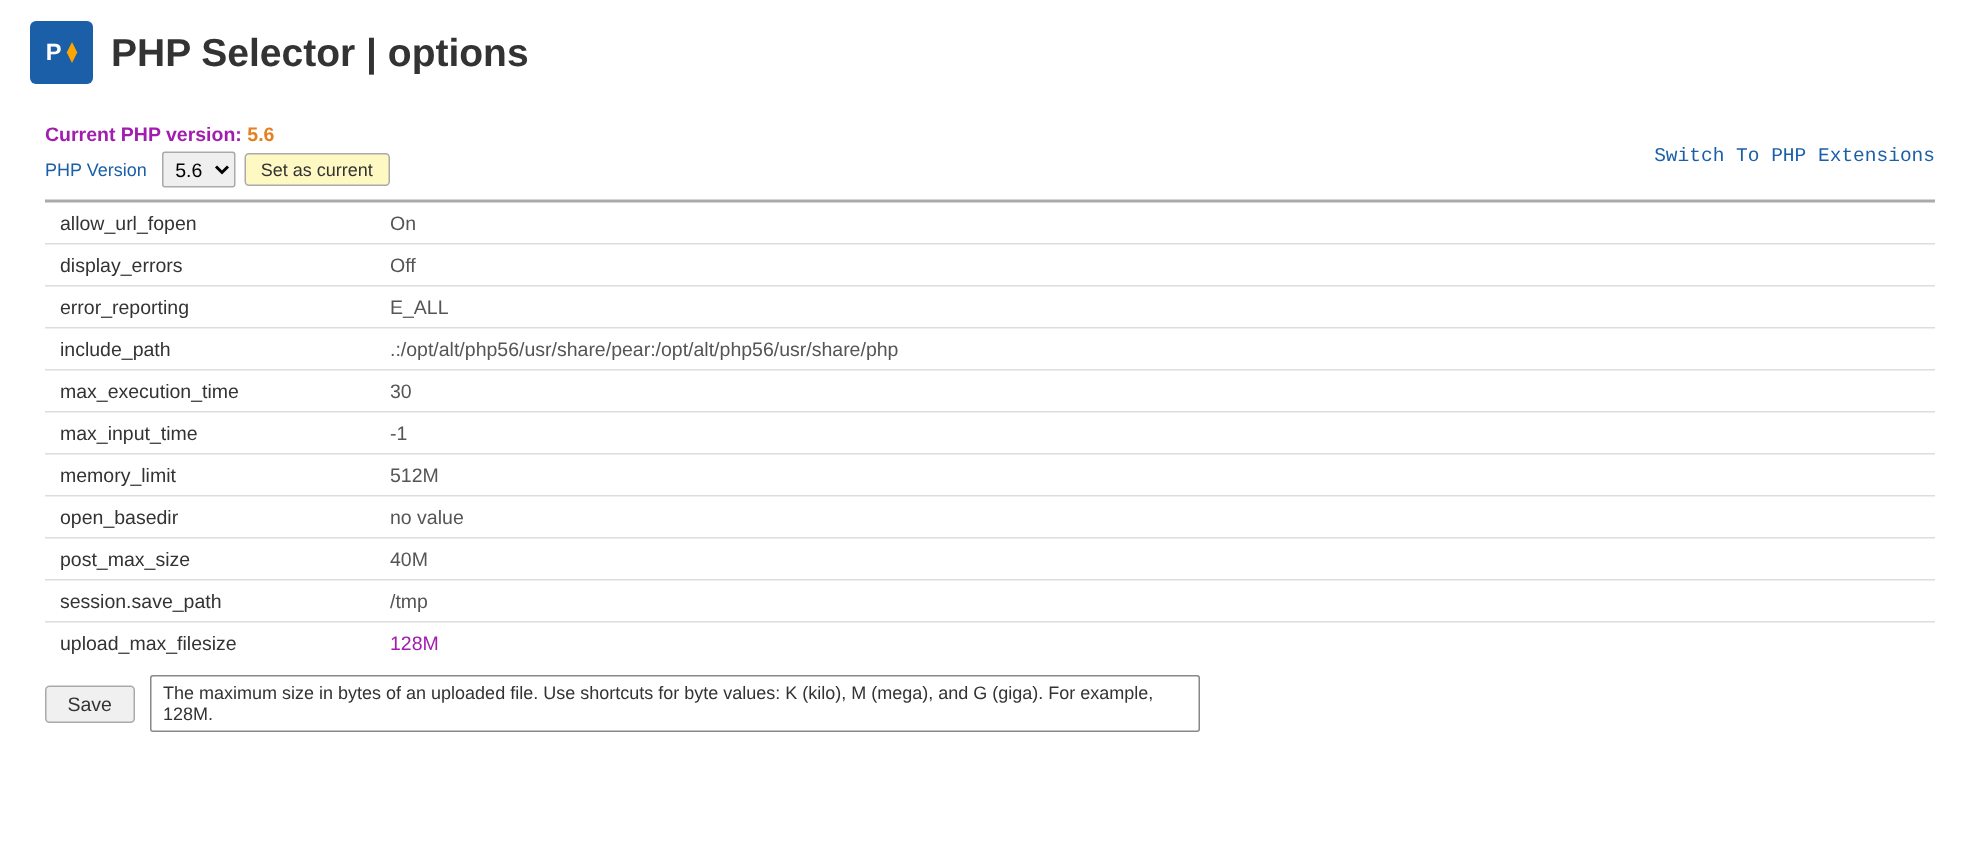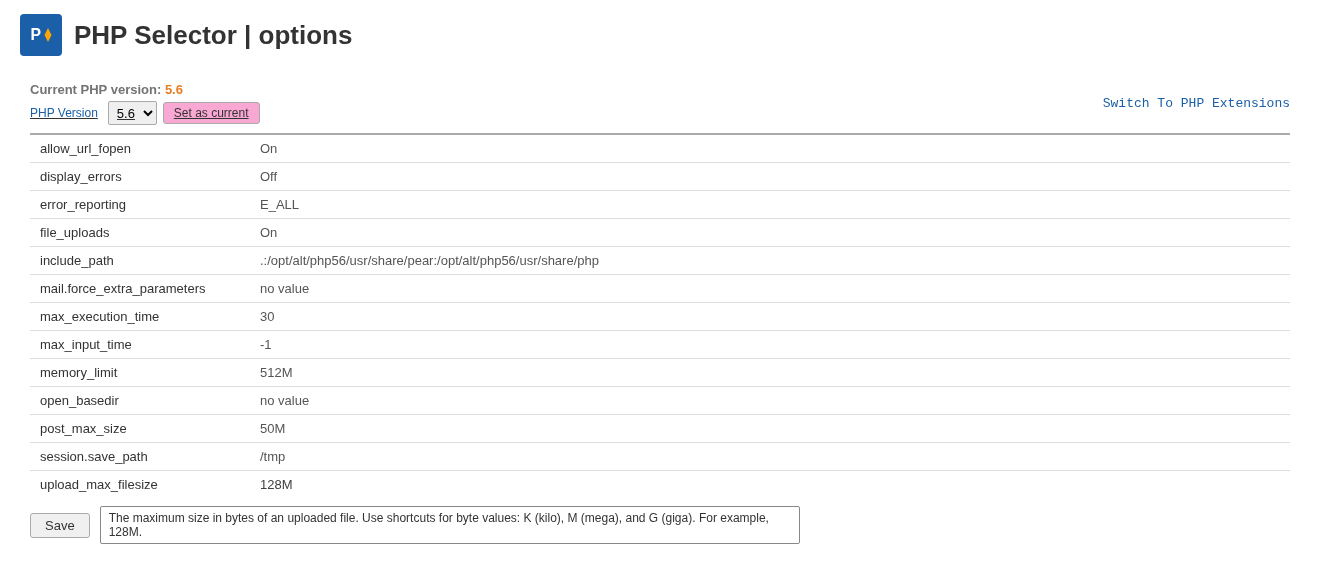--- a/index.html
+++ b/index.html
@@ -35,50 +35,49 @@
 
     
     .version-bar {
       display: flex;
       align-items: center;
       justify-content: space-between;
       margin-bottom: 8px;
     }
     .current-version-label {
       font-size: 13px;
-      color: #737373;
+      color: #a21caf;
       font-weight: bold;
     }
     .current-version-value {
       color: #e67e22;
       font-weight: bold;
     }
     .php-version-row {
       display: flex;
       align-items: center;
       gap: 6px;
       margin-top: 4px;
-      text-decoration: underline;
     }
     .php-version-label {
       color: #1a5fa8;
       font-size: 12px;
       margin-right: 4px;
     }
     select.version-select {
       padding: 2px 4px;
       font-size: 13px;
       border: 1px solid #aaa;
       border-radius: 2px;
       height: 24px;
     }
     button.set-current-btn {
       padding: 3px 10px;
       font-size: 12px;
-      background: #f9a8d4;
+      background: #fef9c3;
       border: 1px solid #aaa;
       border-radius: 3px;
       cursor: pointer;
       color: #333;
     }
 
     .switch-link {
       color: #1a5fa8;
       text-decoration: none;
       font-size: 13px;
@@ -105,21 +104,21 @@
     }
     .options-table td:first-child {
       width: 220px;
       color: #333;
       font-weight: normal;
     }
     .options-table td:last-child {
       color: #555;
     }
     .value-link {
-      color: #404040;
+      color: #a21caf;
       text-decoration: none;
     }
     .value-highlight {
       color: #e67e22;
     }
 
     
     .save-row {
       display: flex;
       align-items: center;
@@ -199,50 +198,42 @@
         </tr>
         <tr>
           <td>display_errors</td>
           <td>Off</td>
         </tr>
         <tr>
           <td>error_reporting</td>
           <td>E_ALL</td>
         </tr>
         <tr>
-          <td>file_uploads</td>
-          <td>On</td>
-        </tr>
-        <tr>
           <td>include_path</td>
           <td>.:/opt/alt/php56/usr/share/pear:/opt/alt/php56/usr/share/php</td>
         </tr>
         <tr>
-          <td>mail.force_extra_parameters</td>
-          <td>no value</td>
-        </tr>
-        <tr>
           <td>max_execution_time</td>
           <td>30</td>
         </tr>
         <tr>
           <td>max_input_time</td>
           <td>-1</td>
         </tr>
         <tr>
           <td>memory_limit</td>
           <td class="value-highlight">512M</td>
         </tr>
         <tr>
           <td>open_basedir</td>
           <td>no value</td>
         </tr>
         <tr>
           <td>post_max_size</td>
-          <td>50M</td>
+          <td>40M</td>
         </tr>
         <tr>
           <td>session.save_path</td>
           <td>/tmp</td>
         </tr>
         <tr>
           <td>upload_max_filesize</td>
           <td><a href="#" class="value-link">128M</a></td>
         </tr>
       </tbody>

